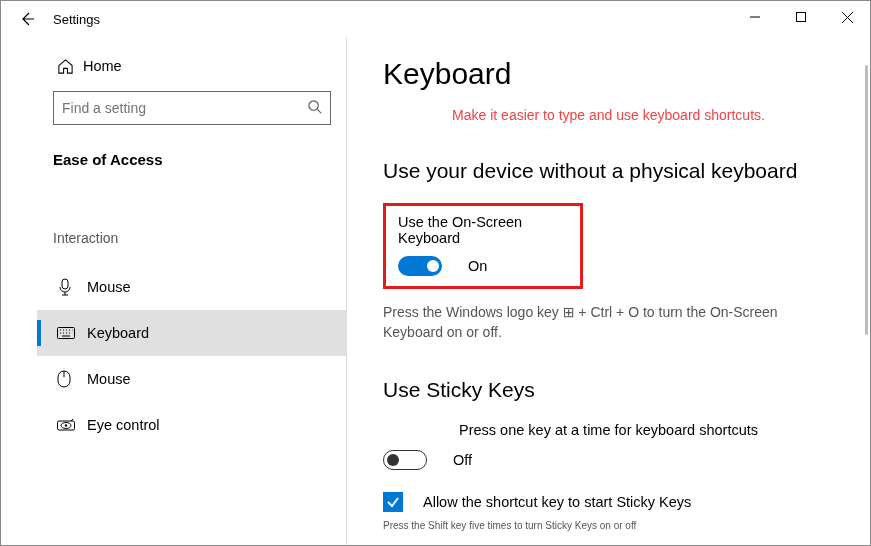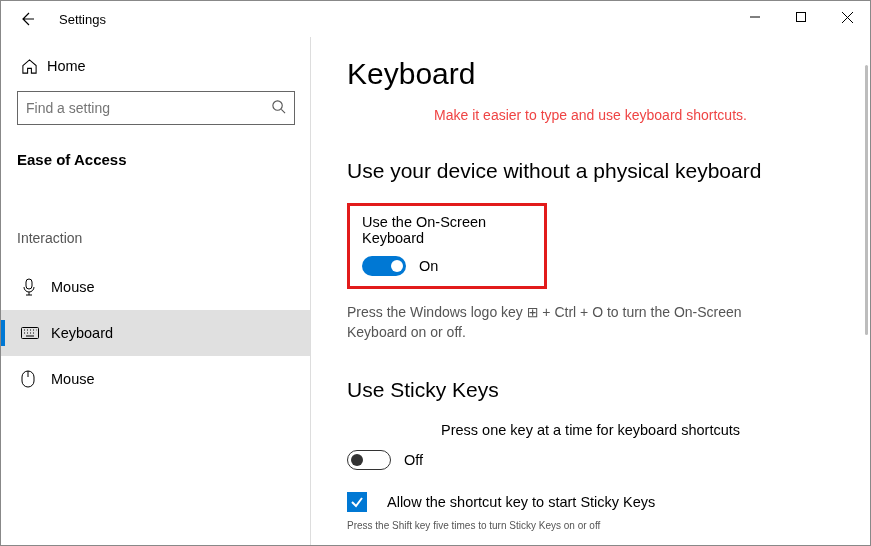--- a/index.html
+++ b/index.html
@@ -19,41 +19,42 @@
     align-items: center;
     padding-left: 8px;
   }
   .back-btn {
     width: 36px; height: 36px;
     display: flex; align-items: center; justify-content: center;
     cursor: pointer;
   }
   .title-text {
     font-size: 13px;
-    margin-left: 14px;
+    margin-left: 8px;
     text-align: right;
   }
   .win-controls {
     position: absolute;
     top: 0; right: 0;
     display: flex;
   }
   .win-btn {
     width: 46px; height: 32px;
     display: flex; align-items: center; justify-content: center;
     cursor: pointer;
   }
   .body-area {
     display: flex;
     height: calc(100% - 36px);
   }
   .sidebar {
     width: 310px;
     padding: 10px 16px 0 16px;
     position: relative;
+    margin-left: 36px;
   }
   .home-row {
     display: flex; align-items: center;
     height: 38px;
     cursor: pointer;
     padding-left: 4px;
   }
   .home-row .icon { width: 26px; display:flex; align-items:center; }
   .home-row .label { font-size: 14.5px; }
   .search-box {
@@ -119,21 +120,21 @@
   .h1 { font-size: 30px; font-weight: 500; margin-bottom: 16px; }
   .subtext { font-size: 14px; color: #ef4444; margin-bottom: 36px; text-align: center; }
   .h2 { font-size: 21px; font-weight: 500; margin-bottom: 20px; }
   .highlight-box {
     border: 3px solid #e21b1b;
     padding: 8px 12px 10px 12px;
     width: 200px;
     margin-bottom: 14px;
   }
   .field-label { font-size: 14.5px; margin-bottom: 10px; }
-  .toggle-row { display: flex; align-items: center; gap: 13px; }
+  .toggle-row { display: flex; align-items: center; gap: 26px; }
   .toggle {
     width: 44px; height: 20px;
     border-radius: 10px;
     position: relative;
     cursor: pointer;
   }
   .toggle.on { background: #0078d4; }
   .toggle.on .knob {
     background: #fff;
     right: 3px;
@@ -250,20 +251,31 @@
       </div>
       <div class="nav-item">
         <span class="icon">
           <svg width="14" height="18" viewBox="0 0 14 18">
               <rect x="1" y="1" width="12" height="16" rx="6" stroke="#000" fill="none"></rect>
               <path d="M7 1v6" stroke="#000"></path>
             </svg>
         </span>
         <span>Mouse</span>
       </div>
+      <div class="nav-item">
+        <span class="icon">
+          <svg width="18" height="14" viewBox="0 0 18 14">
+              <rect x="0.5" y="3" width="17" height="9" rx="1.5" stroke="#000" fill="none"></rect>
+              <path d="M4 7.5a5 3 0 0 1 10 0a5 3 0 0 1 -10 0" stroke="#000" fill="none"></path>
+              <circle cx="9" cy="7.5" r="1.2" fill="#000"></circle>
+              <path d="M14 3 L16 1" stroke="#000"></path>
+            </svg>
+        </span>
+        <span>Eye control</span>
+      </div>
     </div>
     <div class="divider"></div>
   </div>
 
   <div class="content">
     <div class="h1">Keyboard</div>
     <div class="subtext">Make it easier to type and use keyboard shortcuts.</div>
 
     <div class="h2">Use your device without a physical keyboard</div>
 

